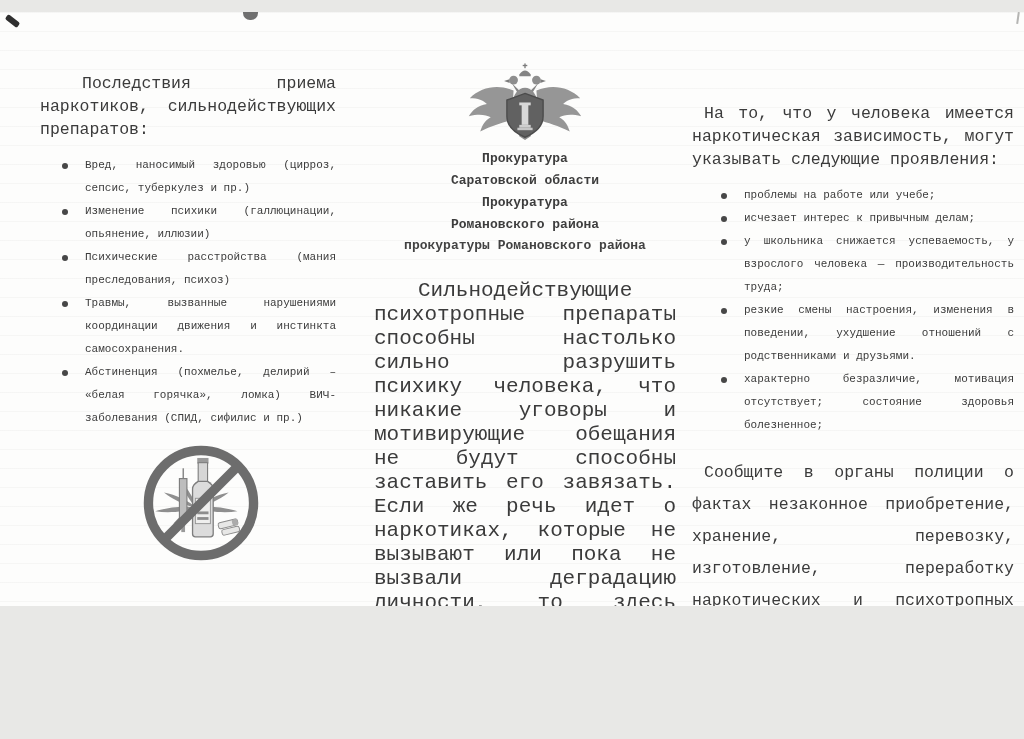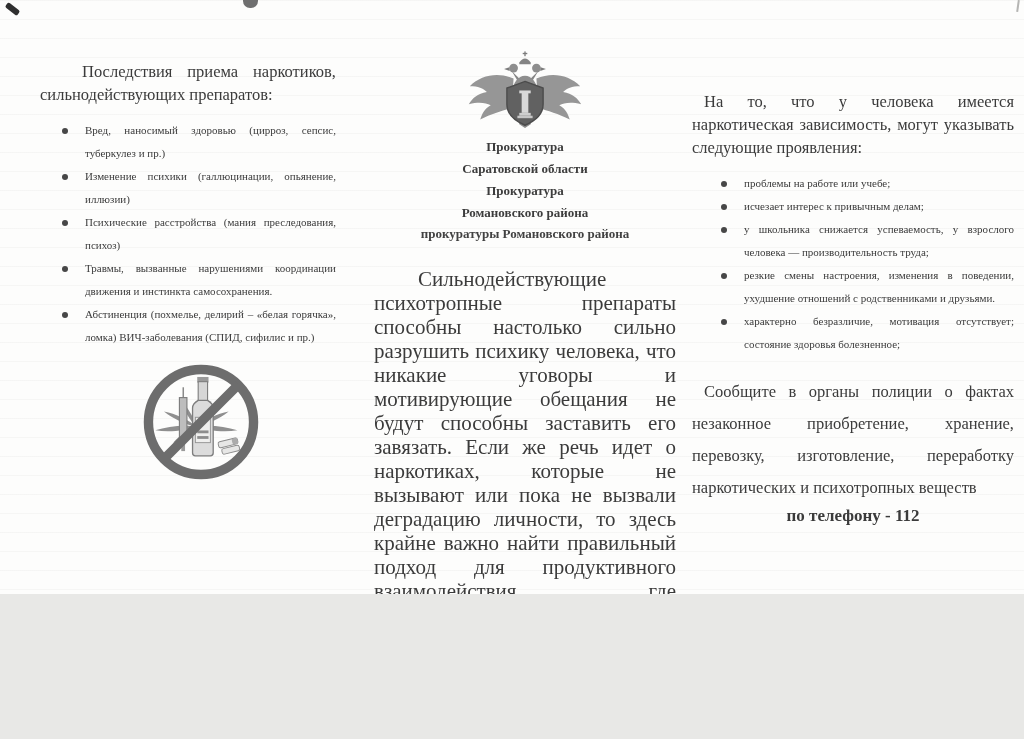--- a/index.html
+++ b/index.html
@@ -1,19 +1,19 @@
 <!DOCTYPE html>
 <html><head>
 <meta charset="utf-8">
 <style>
   html,body { margin:0; padding:0; background:#e8e8e6; }
   .page {
-    position:relative; width:1024px; height:594px; margin:0 auto;
+    position:relative; width:1024px; height:594px; margin:12px auto;
     background:#fdfdfc; overflow:hidden;
-    font-family:Liberation Serif, serif;
+    font-family:Liberation Mono, monospace;
     color:#3b3b3b;
   }
   .page::before {
     content:""; position:absolute; inset:0; pointer-events:none;
     background:repeating-linear-gradient(180deg, rgba(130,130,125,0.06) 0 1px, transparent 1px 19px);
   }
   .col { position:absolute; }
   .col-left  { left:40px;  top:60px;  width:296px; }
   .col-mid   { left:374px; top:50px;  width:302px; text-align:center; }
   .col-right { left:692px; top:90px;  width:322px; }

